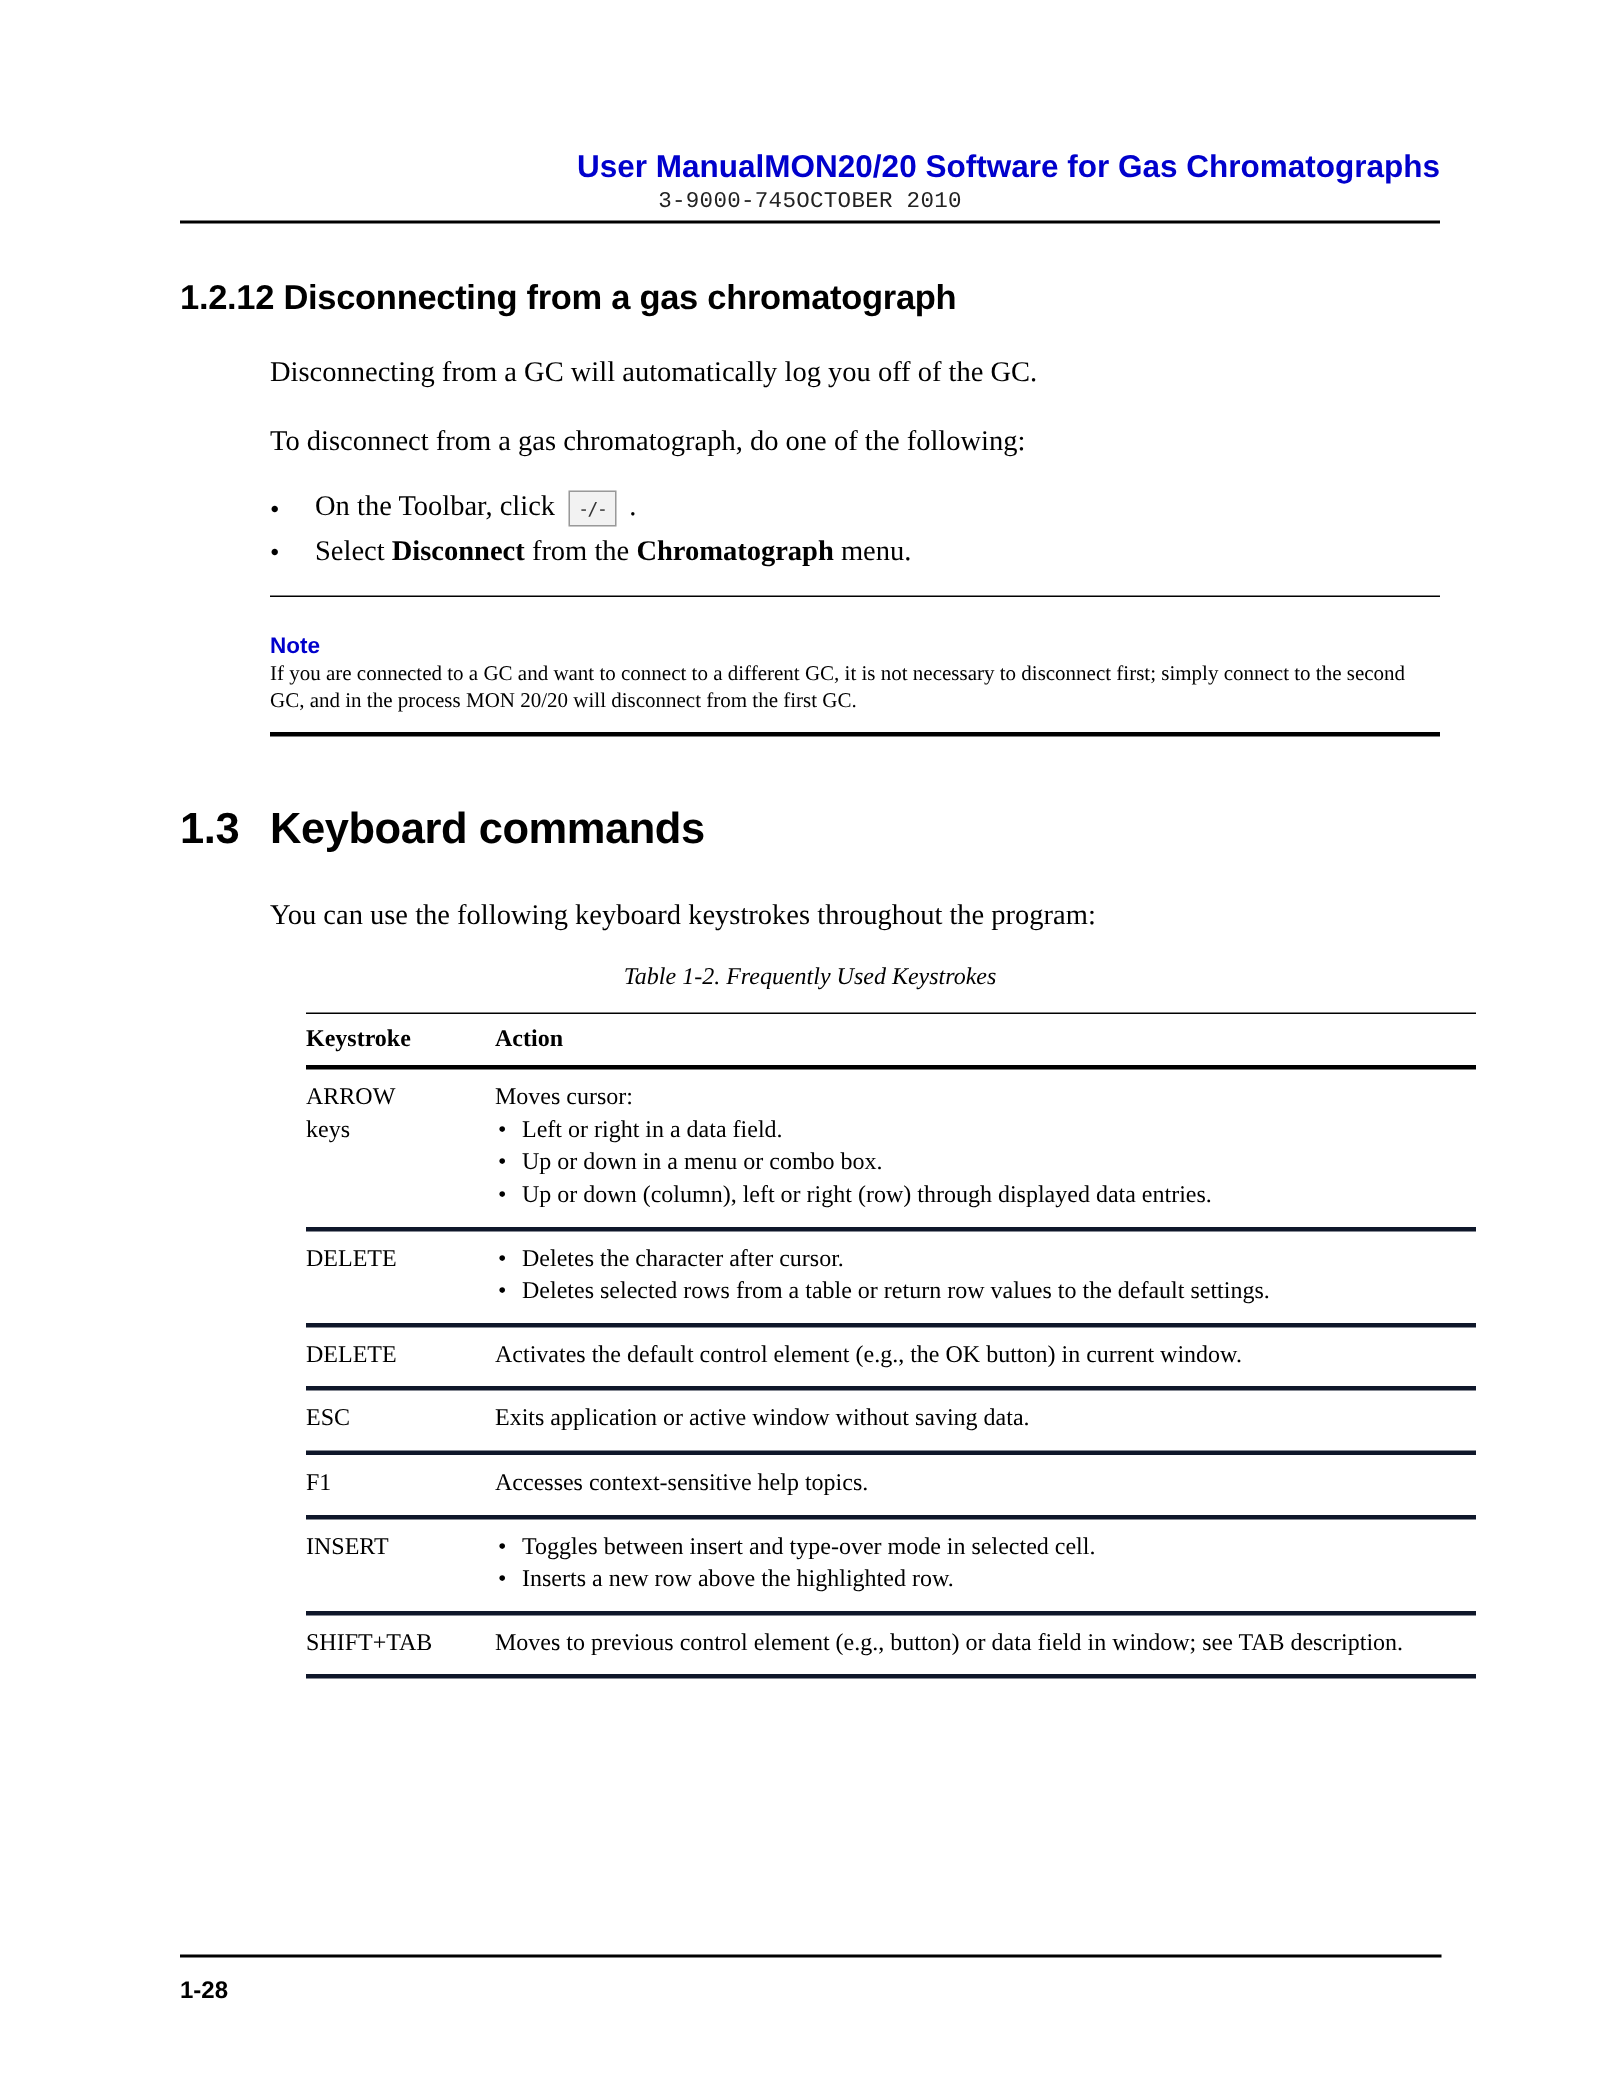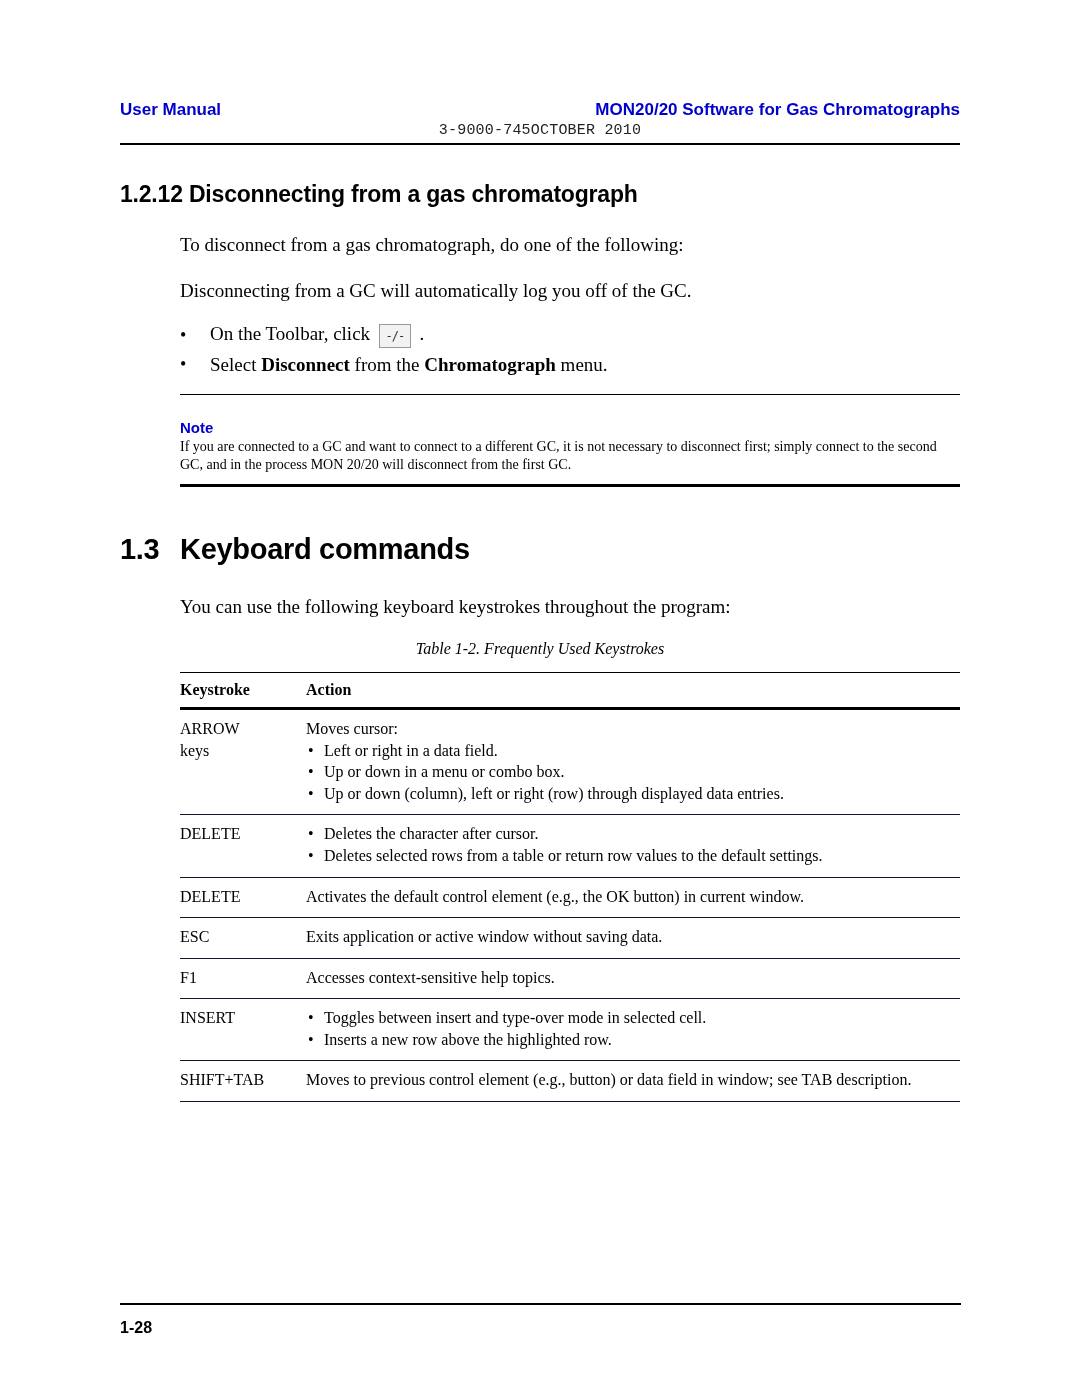--- a/index.html
+++ b/index.html
@@ -11,23 +11,23 @@
   .page {
     width: 1080px;
     height: 1397px;
     margin: 0 auto;
     padding: 100px 120px 60px 120px;
     box-sizing: border-box;
     position: relative;
   }
   .header-row {
     display: flex;
-    justify-content: space-between;
+    justify-content: flex-end;
     font-family: 'Segoe UI', 'Helvetica Neue', Arial, sans-serif;
-    font-size: 17px;
+    font-size: 21px;
   }
   .header-left-title, .header-right-title {
     color: #0000cc;
     font-weight: 700;
   }
   .subheader-row {
     display: flex;
     justify-content: center;
     font-family: Liberation Mono, monospace;
     font-size: 15px;
@@ -117,36 +117,36 @@
   }
   .table-caption {
     font-family: 'Century Schoolbook', Georgia, serif;
     font-style: italic;
     font-size: 16px;
     text-align: center;
     margin: 8px 0 14px 0;
   }
   table.keystroke {
     width: calc(100% - 60px);
-    margin-left: 60px;
+    margin-left: 84px;
     border-collapse: collapse;
     font-family: 'Century Schoolbook', Georgia, serif;
     font-size: 16px;
   }
   table.keystroke thead th {
     text-align: left;
     font-weight: 700;
     border-top: 1.5px solid #000;
     border-bottom: 3px solid #000;
     padding: 8px 6px 8px 0;
     font-size: 16px;
   }
   table.keystroke tbody td {
     vertical-align: top;
-    border-bottom: 1px solid #0f172a;
+    border-bottom: 3px solid #0f172a;
     padding: 8px 6px 10px 0;
     line-height: 1.35;
   }
   table.keystroke tbody td:first-child {
     width: 120px;
     white-space: pre-line;
   }
   .cell-list {
     margin: 0;
     padding: 0;
@@ -190,22 +190,22 @@
     <span class="header-right-title">MON20/20 Software for Gas Chromatographs</span>
   </div>
   <div class="subheader-row">
     <span>3-9000-745</span>
     <span>OCTOBER 2010</span>
   </div>
   <hr class="hr-top">
 
   <h3 class="section-sub">1.2.12 Disconnecting from a gas chromatograph</h3>
 
+  <p class="body-text">Disconnecting from a GC will automatically log you off of the GC.</p>
   <p class="body-text">To disconnect from a gas chromatograph, do one of the following:</p>
-  <p class="body-text">Disconnecting from a GC will automatically log you off of the GC.</p>
 
   <div class="bullet-list">
     <div class="bullet-row">
       <span class="bullet-dot">•</span>
       <span>
         <span>On the Toolbar, click </span>
         <span class="icon-box">-/-</span>
         <span> .</span>
       </span>
     </div>

